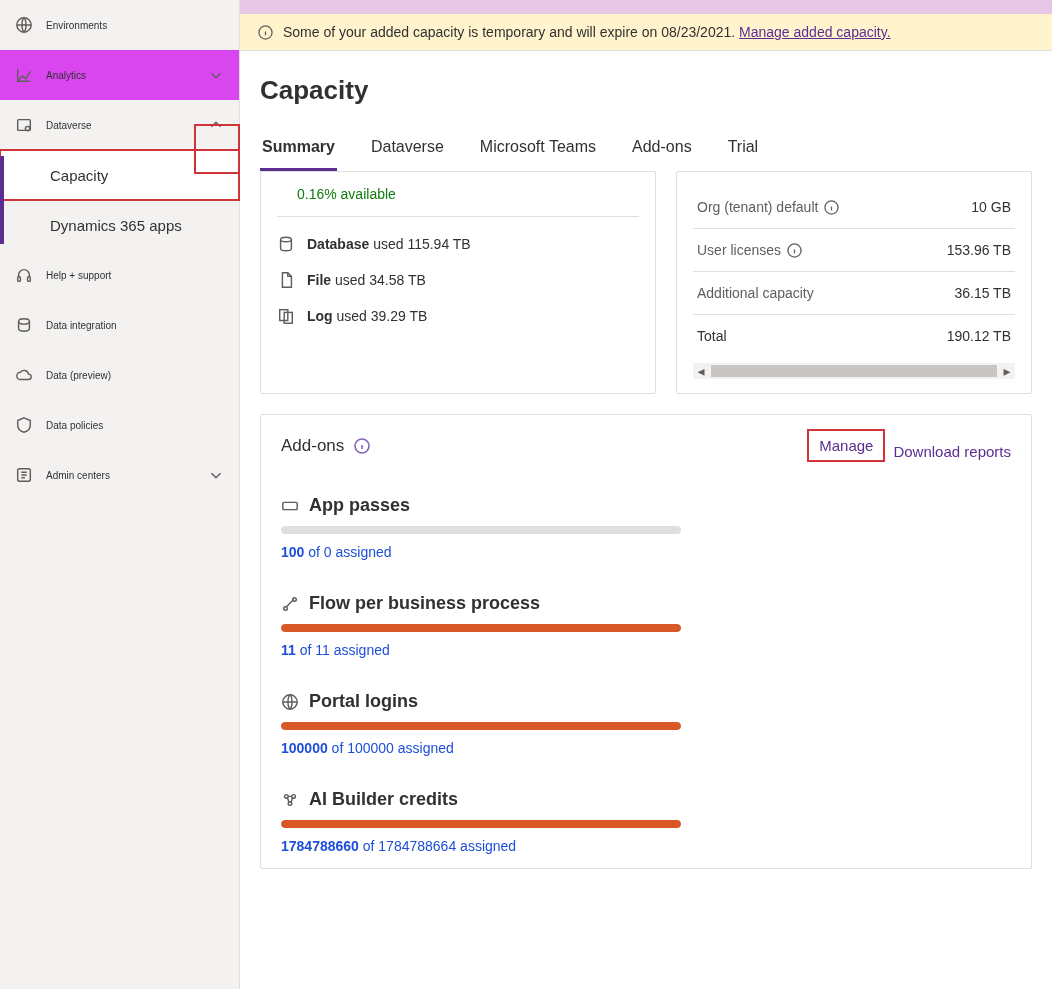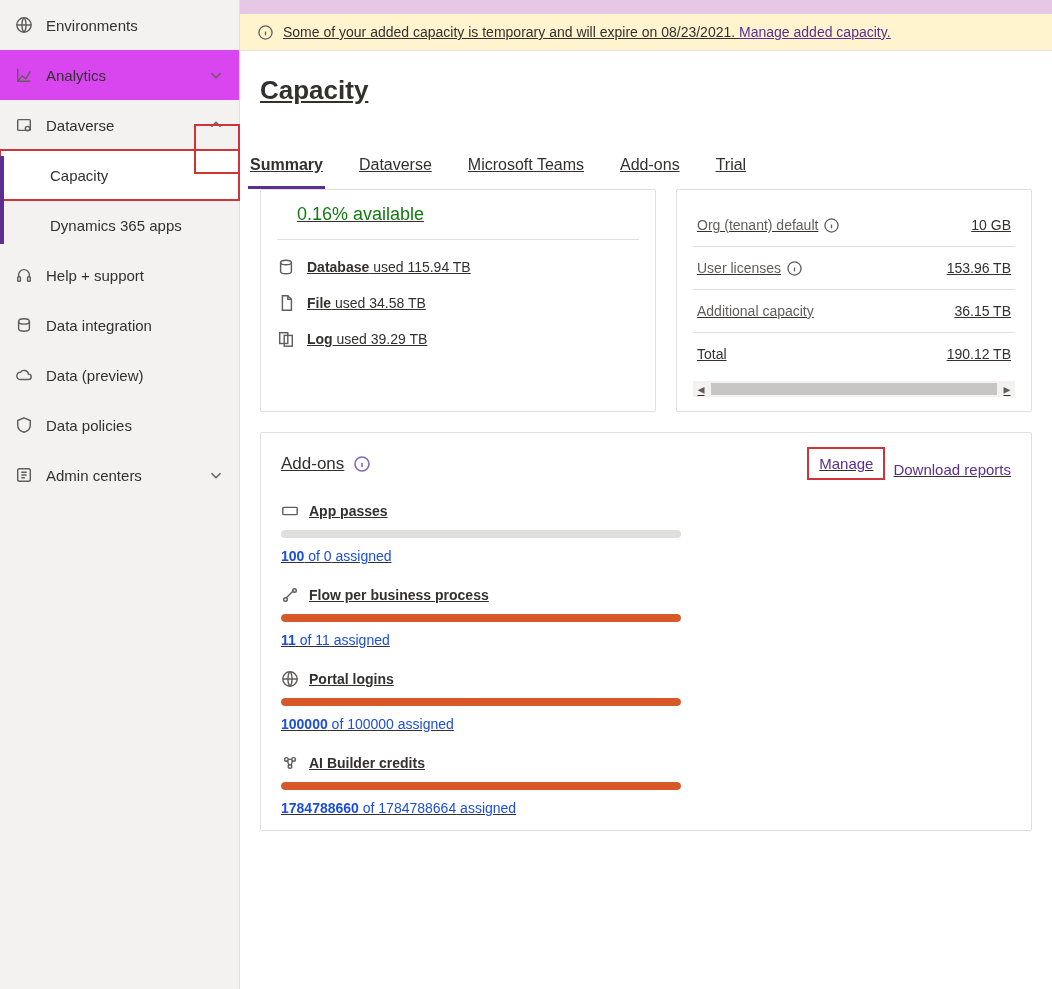--- a/index.html
+++ b/index.html
@@ -1,59 +1,59 @@
 <!DOCTYPE html>
 <html><head>
 <meta charset="utf-8">
 <style>
 * { box-sizing: border-box; margin: 0; padding: 0; }
 body { font-family: "Segoe UI", Arial, sans-serif; font-size: 14px; color: #323130; background: #fff; width: 1052px; height: 989px; display: flex; overflow: hidden; }
 .sidebar { width: 240px; background: #f3f2f1; display: flex; flex-direction: column; border-right: 1px solid #e1dfdd; }
-.sidebar-item { display: flex; align-items: center; height: 50px; padding: 0 14px; cursor: pointer; font-size: 15px; color: #323130; }
+.sidebar-item { display: flex; align-items: center; height: 50px; padding: 0 14px; cursor: pointer; font-size: 10px; color: #323130; }
 .sidebar-item .icon { width: 20px; height: 20px; margin-right: 12px; display: flex; align-items: center; justify-content: center; }
 .sidebar-item .chev { margin-left: auto; }
 .sidebar-item.selected { background: #d946ef; }
 .sidebar-sub { display: flex; align-items: center; height: 50px; padding-left: 50px; font-size: 15px; cursor: pointer; }
 .sidebar-sub.active { background: #fff; font-weight: 400; }
 .active-wrap { position: relative; }
 .active-mark { position: absolute; left: 0; top: 6px; bottom: 6px; width: 4px; background: #5c2e91; }
 .red-box { outline: 2px solid #d13438; outline-offset: -1px; }
 .red-box-chev { position: absolute; right: 0; top: -25px; width: 44px; height: 48px; outline: 2px solid #d13438; outline-offset: -1px; pointer-events: none; }
-.main { flex: 1; overflow: auto; background: #fff; display: flex; flex-direction: column; text-decoration: underline; }
+.main { flex: 1; overflow: auto; background: #fff; display: flex; flex-direction: column; }
 .pinkbar { height: 14px; background: #e6c7e6; }
 .banner { background: #fff4ce; border-bottom: 1px solid #e1dfdd; padding: 10px 18px; display: flex; align-items: center; gap: 10px; }
 .banner a { color: #5c2e91; text-decoration: underline; }
 .page-title { font-size: 26px; font-weight: 600; padding: 24px 20px 10px 20px; }
-.tabs { display: flex; gap: 32px; padding: 0 8px; border-bottom: none; margin-top: 32px; }
+.tabs { display: flex; gap: 32px; padding: 0 20px; border-bottom: none; margin-top: 14px; }
 .tab { font-size: 16px; padding: 8px 2px 12px 2px; cursor: pointer; }
 .tab.active { font-weight: 600; border-bottom: 3px solid #5c2e91; }
 .content { display: flex; gap: 20px; padding: 0 20px; margin-top: 0; }
 .card { border: 1px solid #e1dfdd; border-radius: 2px; padding: 14px 16px; }
 .card-left { flex: 1; }
 .card-right { width: 356px; }
-.avail { color: #107c10; font-size: 18px; margin-left: 20px; margin-bottom: 14px; }
+.avail { color: #107c10; font-size: 14px; margin-left: 20px; margin-bottom: 14px; }
 .hr { border-top: 1px solid #e1dfdd; margin: 8px 0 18px 0; }
 .use-row { display: flex; align-items: center; gap: 12px; margin: 12px 0 18px 0; }
 .use-row .lbl { font-weight: 600; }
 .tbl { width: 100%; }
 .tbl-row { display: flex; justify-content: space-between; align-items: center; padding: 13px 4px; border-bottom: 1px solid #e1dfdd; font-size: 14px; }
 .tbl-row:last-of-type { border-bottom: none; gap: 13px; }
 .tbl-row .name { display: flex; align-items: center; gap: 6px; color: #605e5c; }
 .tbl-row.total .name, .tbl-row.total .val { font-weight: 400; color: #323130; }
 .scroll-track { height: 16px; background: #f3f2f1; display: flex; align-items: center; margin-top: 6px; }
 .scroll-arrow { width: 16px; height: 16px; display: flex; align-items: center; justify-content: center; color: #605e5c; }
 .scroll-thumb { flex: 1; height: 12px; background: #c8c6c4; margin: 0 2px; }
 .addons-card { border: 1px solid #e1dfdd; border-radius: 2px; margin: 20px 20px 0 20px; }
 .addons-head { display: flex; align-items: center; padding: 16px 20px; }
 .addons-head h3 { font-size: 17px; font-weight: 400; margin-right: 10px; }
 .addons-head .links { margin-left: auto; display: flex; gap: 10px; align-items: flex-end; }
 .addons-head .links a { color: #5c2e91; text-decoration: none; font-size: 15px; }
 .manage-box { outline: 2px solid #d13438; padding: 6px 10px; }
 .addon-item { padding: 8px 20px 14px 20px; }
-.addon-title { display: flex; align-items: center; gap: 10px; font-size: 14px; font-weight: 600; margin-bottom: 10px; }
+.addon-title { display: flex; align-items: center; gap: 10px; font-size: 18px; font-weight: 600; margin-bottom: 10px; margin-top: 11px; }
 .bar-track { height: 8px; background: #e1dfdd; border-radius: 4px; overflow: hidden; width: 400px; }
 .bar-fill { height: 100%; background: #d85828; border-radius: 4px; }
 .addon-sub { margin-top: 10px; font-size: 14px; color: #1d4ed8; }
 .addon-sub .b { font-weight: 600; }
 svg { display: block; }
 .ico { width: 18px; height: 18px; stroke: #605e5c; stroke-width: 1.6; fill: none; }
 .info-circ { width: 15px; height: 15px; stroke: #605e5c; stroke-width: 1.4; fill: none; }
 .info-circ-pur { width: 16px; height: 16px; stroke: #8764b8; stroke-width: 1.6; fill: none; }
 </style>
 </head>

